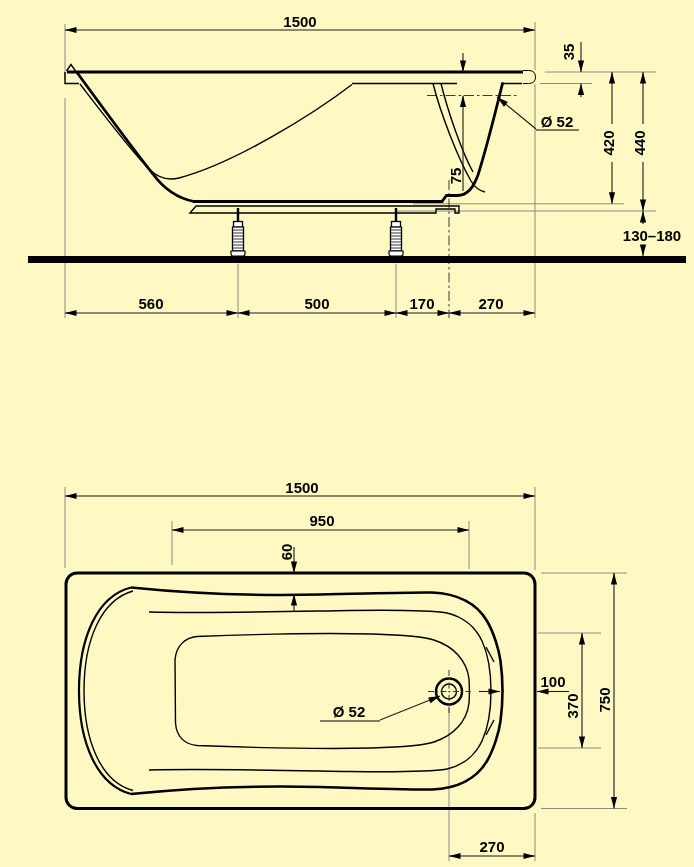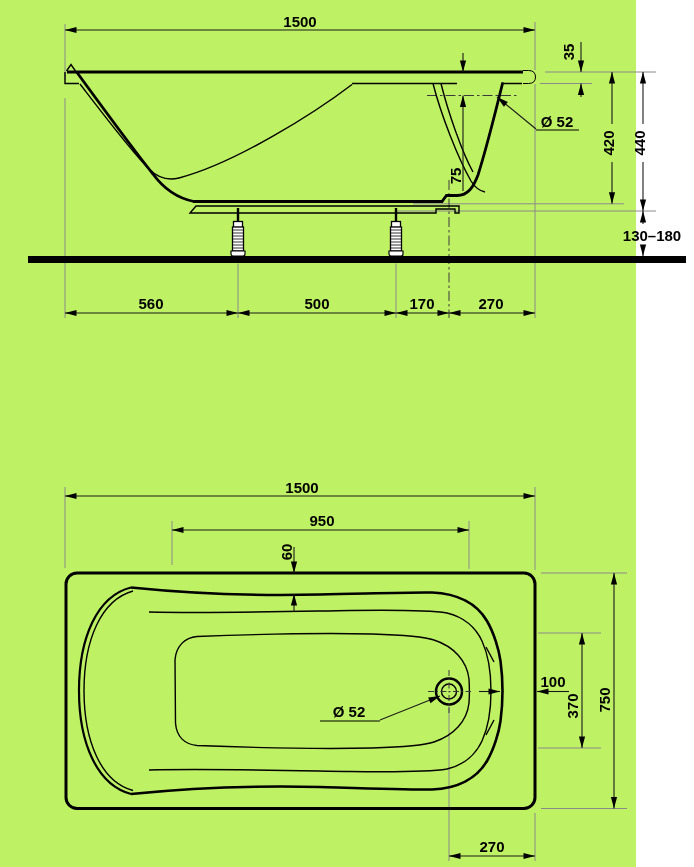--- a/index.html
+++ b/index.html
@@ -1,16 +1,16 @@
 <!DOCTYPE html>
 <html><head>
 <meta charset="utf-8">
 <style>
   html,body{margin:0;padding:0;background:#fff;}
-  .stage{width:636px;height:867px;position:relative;background:#bef264;}
+  .stage{width:694px;height:867px;position:relative;background:#fef9c3;}
   .lbl{font:bold 15px "Liberation Sans", sans-serif;fill:#000;}
   .ext{stroke:#8a8a8a;stroke-width:1;fill:none;}
   .dim{stroke:#1a1a1a;stroke-width:1.1;fill:none;}
   .cl{stroke:#3a3a3a;stroke-width:1;fill:none;stroke-dasharray:10 3 2.5 3;}
   .clS{stroke:#3a3a3a;stroke-width:1;fill:none;stroke-dasharray:6 2.5 1.5 2.5;}
   .thick{stroke:#000;stroke-width:2.8;fill:none;stroke-linecap:round;}
   .mid{stroke:#000;stroke-width:2.2;fill:none;}
   .thin{stroke:#000;stroke-width:1.4;fill:none;}
   .hair{stroke:#000;stroke-width:1;fill:none;}
 </style>

